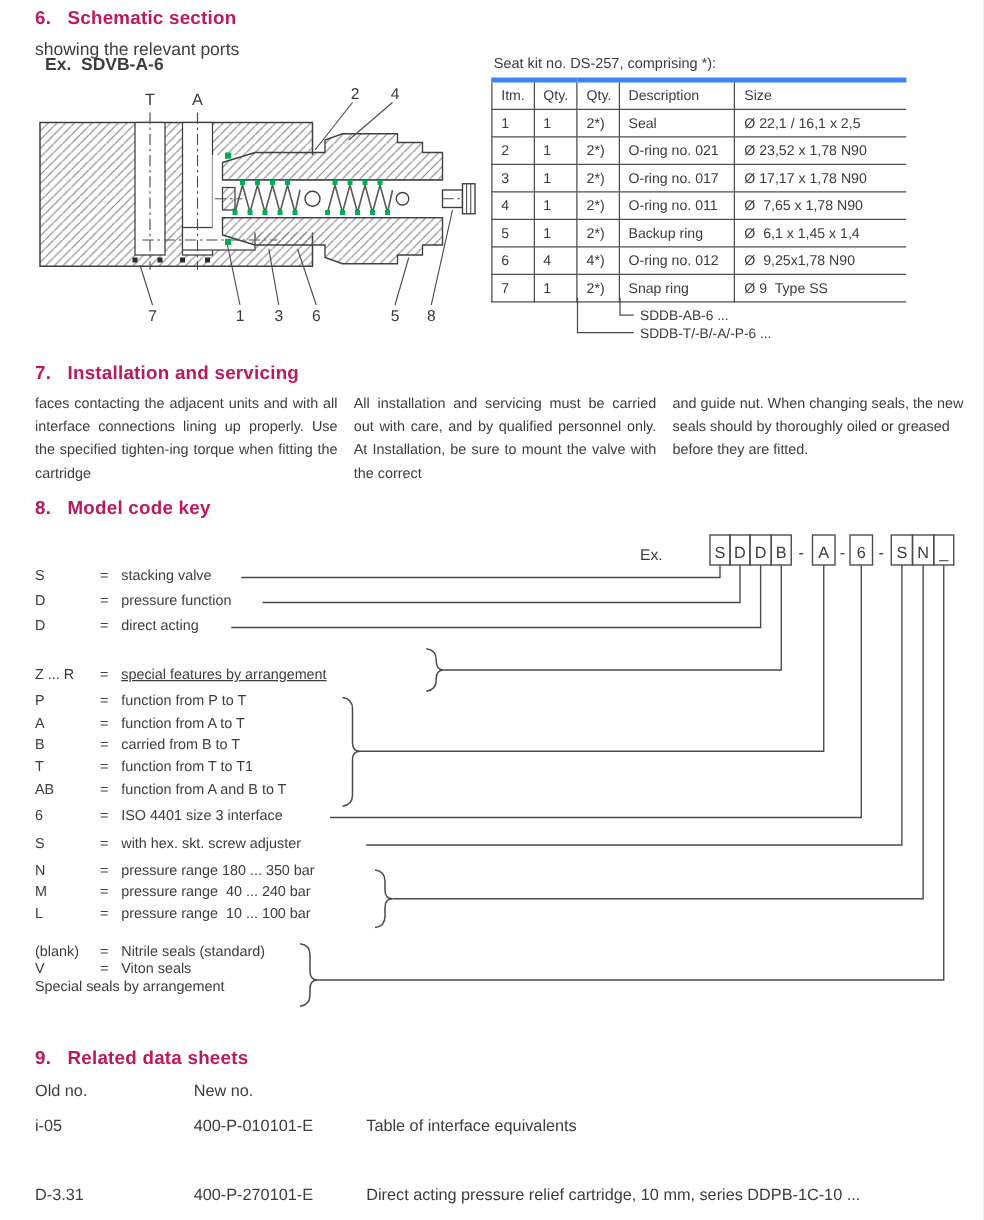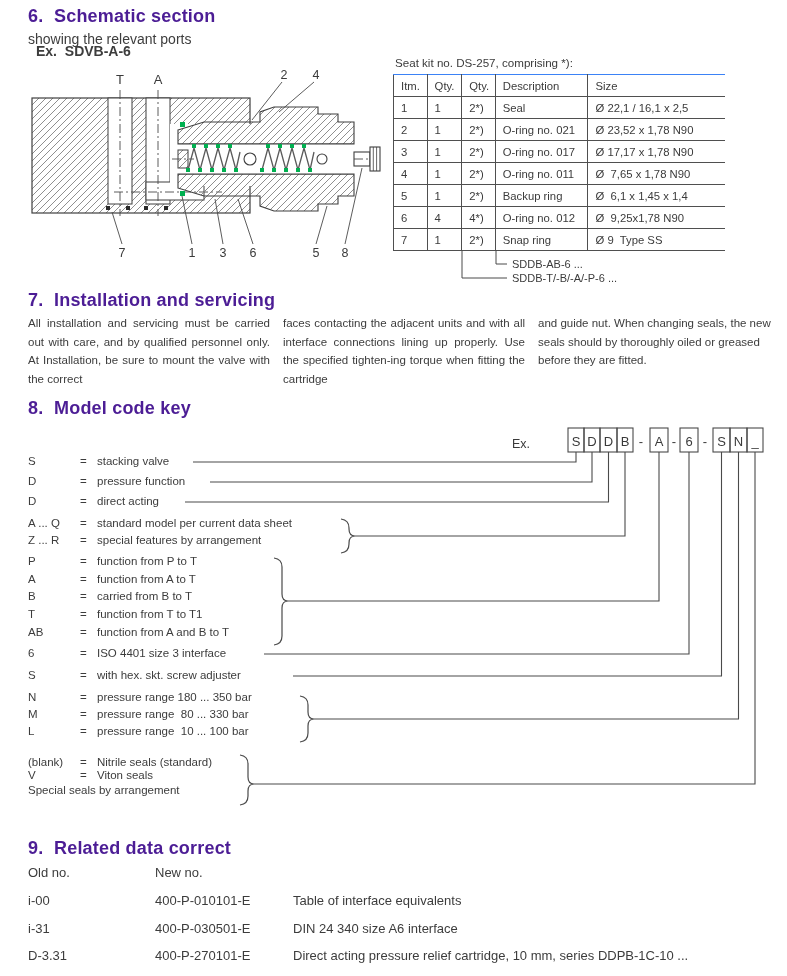--- a/index.html
+++ b/index.html
@@ -1,29 +1,29 @@
 <!DOCTYPE html>
 <html><head>
 <meta charset="utf-8">
 <style>
   html,body{margin:0;padding:0;background:#e8e8e8;}
   .page{position:relative;width:787px;height:976px;background:#ffffff;overflow:hidden;
         font-family:"Liberation Sans", sans-serif;color:#3d3d3d;}
   .abs{position:absolute;}
-  .heading{font-size:18px;font-weight:bold;color:#4c1d95;letter-spacing:.2px;}
+  .heading{font-size:15px;font-weight:bold;color:#be185d;letter-spacing:.2px;}
   .heading .num{display:inline-block;width:26px;}
   .small{font-size:14px;}
   .pre{white-space:pre;}
 
   
   .kit-title{font-size:11.6px;color:#3b3b3b;}
   table.kit{border-collapse:collapse;margin-top:5px;table-layout:fixed;}
   table.kit td{font-size:11.3px;color:#3b3b3b;height:21px;padding:0 0 0 7px;
                border-bottom:1px solid #4f4f4f;border-right:1px solid #4f4f4f;vertical-align:middle;}
-  table.kit tr.hdr td{border-top:1px solid #3b82f6;}
+  table.kit tr.hdr td{border-top:4px solid #3b82f6;}
   table.kit td:first-child{border-left:1px solid #4f4f4f;}
   table.kit td:last-child{border-right:none;white-space:pre;}
 
   
   .cols{display:flex;gap:13px;}
   .col{width:242px;font-size:11.5px;line-height:18.6px;text-align:justify;color:#3c3c3c;}
   .col:last-child{text-align:left;}
 
   
   .mk-row{position:absolute;left:28px;font-size:11.5px;color:#3c3c3c;white-space:nowrap;}
@@ -137,21 +137,21 @@
       <text x="294" y="13">4</text>
       <text x="100" y="191">7</text>
       <text x="170" y="191">1</text>
       <text x="201" y="191">3</text>
       <text x="231" y="191">6</text>
       <text x="294" y="191">5</text>
       <text x="323" y="191">8</text>
     </g>
   </svg>
 
-  <div class="abs" style="left:393px;top:56px;width:332px;height:240px;">
+  <div class="abs" style="left:393px;top:44px;width:332px;height:240px;">
     <div class="kit-title" style="padding-left:2px;">Seat kit no. DS-257, comprising *):</div>
     <table class="kit">
       <colgroup>
           <col style="width:39px">
           <col style="width:40px">
           <col style="width:38px">
           <col style="width:115px">
           <col style="width:162px">
         </colgroup>
       <tbody>
@@ -219,22 +219,22 @@
       <polyline points="69,194 69,222 114,222" fill="none" stroke="#4a4a4a" stroke-width="1"></polyline>
       <text x="119" y="212" font-size="11" fill="#3b3b3b">SDDB-AB-6 ...</text>
       <text x="119" y="226" font-size="11" fill="#3b3b3b">SDDB-T/-B/-A/-P-6 ...</text>
     </svg>
   </div>
 
   <div class="abs heading" style="left:28px;top:290px;">
     <span class="num">7.</span><span>Installation and servicing</span>
   </div>
   <div class="abs cols" style="left:28px;top:314px;width:760px;">
+    <div class="col">faces contacting the adjacent units and with all interface connections lining up properly. Use the specified tighten-ing torque when fitting the cartridge</div>
     <div class="col">All installation and servicing must be carried out with care, and by qualified personnel only. At Installation, be sure to mount the valve with the correct</div>
-    <div class="col">faces contacting the adjacent units and with all interface connections lining up properly. Use the specified tighten-ing torque when fitting the cartridge</div>
     <div class="col">and guide nut. When changing seals, the new seals should by thoroughly oiled or greased before they are fitted.</div>
   </div>
 
   <div class="abs heading" style="left:28px;top:398px;">
     <span class="num">8.</span><span>Model code key</span>
   </div>
 
   <div class="abs" style="left:0;top:415px;width:787px;height:405px;">
     <svg class="abs" style="left:0;top:0;" width="787" height="405" viewBox="0 0 787 405">
 
@@ -282,54 +282,48 @@
         <path d="M341,104 Q349,105 349,113 L349,114 Q349,121 355,121 Q349,121 349,128 L349,129 Q349,137 341,138"></path>
         <path d="M274,143 Q282,144 282,152 L282,179 Q282,186 288,186 Q282,186 282,193 L282,221 Q282,229 274,230"></path>
         <path d="M300,281 Q308,282 308,290 L308,297 Q308,304 314,304 Q308,304 308,311 L308,318 Q308,326 300,327"></path>
         <path d="M240,340 Q248,341 248,349 L248,362 Q248,369 254,369 Q248,369 248,376 L248,381 Q248,389 240,390"></path>
       </g>
     </svg>
 
     <div class="mk-row" style="top:40px;"><span class="mk-code">S</span><span class="mk-eq">=</span><span class="mk-desc">stacking valve</span></div>
     <div class="mk-row" style="top:60px;"><span class="mk-code">D</span><span class="mk-eq">=</span><span class="mk-desc">pressure function</span></div>
     <div class="mk-row" style="top:80px;"><span class="mk-code">D</span><span class="mk-eq">=</span><span class="mk-desc">direct acting</span></div>
-    <div class="mk-row" style="top:102px;"><span class="mk-code">A ... Q</span><span class="mk-eq">=</span><span class="mk-desc">standard model per current data sheet</span></div>
-    <div class="mk-row" style="top:119px;"><span class="mk-code">Z ... R</span><span class="mk-eq">=</span><span class="mk-desc">special features by arrangement</span></div>
+    <div class="mk-row" style="top:119px;text-decoration:underline;"><span class="mk-code">Z ... R</span><span class="mk-eq">=</span><span class="mk-desc">special features by arrangement</span></div>
     <div class="mk-row" style="top:140px;"><span class="mk-code">P</span><span class="mk-eq">=</span><span class="mk-desc">function from P to T</span></div>
     <div class="mk-row" style="top:158px;"><span class="mk-code">A</span><span class="mk-eq">=</span><span class="mk-desc">function from A to T</span></div>
     <div class="mk-row" style="top:175px;"><span class="mk-code">B</span><span class="mk-eq">=</span><span class="mk-desc">carried from B to T</span></div>
     <div class="mk-row" style="top:193px;"><span class="mk-code">T</span><span class="mk-eq">=</span><span class="mk-desc">function from T to T1</span></div>
     <div class="mk-row" style="top:211px;"><span class="mk-code">AB</span><span class="mk-eq">=</span><span class="mk-desc">function from A and B to T</span></div>
     <div class="mk-row" style="top:232px;"><span class="mk-code">6</span><span class="mk-eq">=</span><span class="mk-desc">ISO 4401 size 3 interface</span></div>
     <div class="mk-row" style="top:254px;"><span class="mk-code">S</span><span class="mk-eq">=</span><span class="mk-desc">with hex. skt. screw adjuster</span></div>
     <div class="mk-row" style="top:276px;"><span class="mk-code">N</span><span class="mk-eq">=</span><span class="mk-desc">pressure range 180 ... 350 bar</span></div>
-    <div class="mk-row" style="top:293px;"><span class="mk-code">M</span><span class="mk-eq">=</span><span class="mk-desc">pressure range  80 ... 330 bar</span></div>
+    <div class="mk-row" style="top:293px;"><span class="mk-code">M</span><span class="mk-eq">=</span><span class="mk-desc">pressure range  40 ... 240 bar</span></div>
     <div class="mk-row" style="top:310px;"><span class="mk-code">L</span><span class="mk-eq">=</span><span class="mk-desc">pressure range  10 ... 100 bar</span></div>
     <div class="mk-row" style="top:341px;"><span class="mk-code">(blank)</span><span class="mk-eq">=</span><span class="mk-desc">Nitrile seals (standard)</span></div>
     <div class="mk-row" style="top:354px;"><span class="mk-code">V</span><span class="mk-eq">=</span><span class="mk-desc">Viton seals</span></div>
     <div class="mk-row" style="top:369px;"><span class="mk-desc">Special seals by arrangement</span></div>
   </div>
 
   <div class="abs" style="left:28px;top:838px;width:740px;height:130px;">
     <div class="heading">
-      <span class="num">9.</span><span>Related data correct</span>
+      <span class="num">9.</span><span>Related data sheets</span>
     </div>
     <div class="rds-row" style="top:27px;">
       <span class="rds-old">Old no.</span>
       <span class="rds-new">New no.</span>
     </div>
     <div class="rds-row" style="top:55px;">
-      <span class="rds-old">i-00</span>
+      <span class="rds-old">i-05</span>
       <span class="rds-new">400-P-010101-E</span>
       <span class="rds-desc">Table of interface equivalents</span>
-    </div>
-    <div class="rds-row" style="top:83px;">
-      <span class="rds-old">i-31</span>
-      <span class="rds-new">400-P-030501-E</span>
-      <span class="rds-desc">DIN 24 340 size A6 interface</span>
     </div>
     <div class="rds-row" style="top:110px;">
       <span class="rds-old">D-3.31</span>
       <span class="rds-new">400-P-270101-E</span>
       <span class="rds-desc">Direct acting pressure relief cartridge, 10 mm, series DDPB-1C-10 ...</span>
     </div>
   </div>
 
 </div>
 

